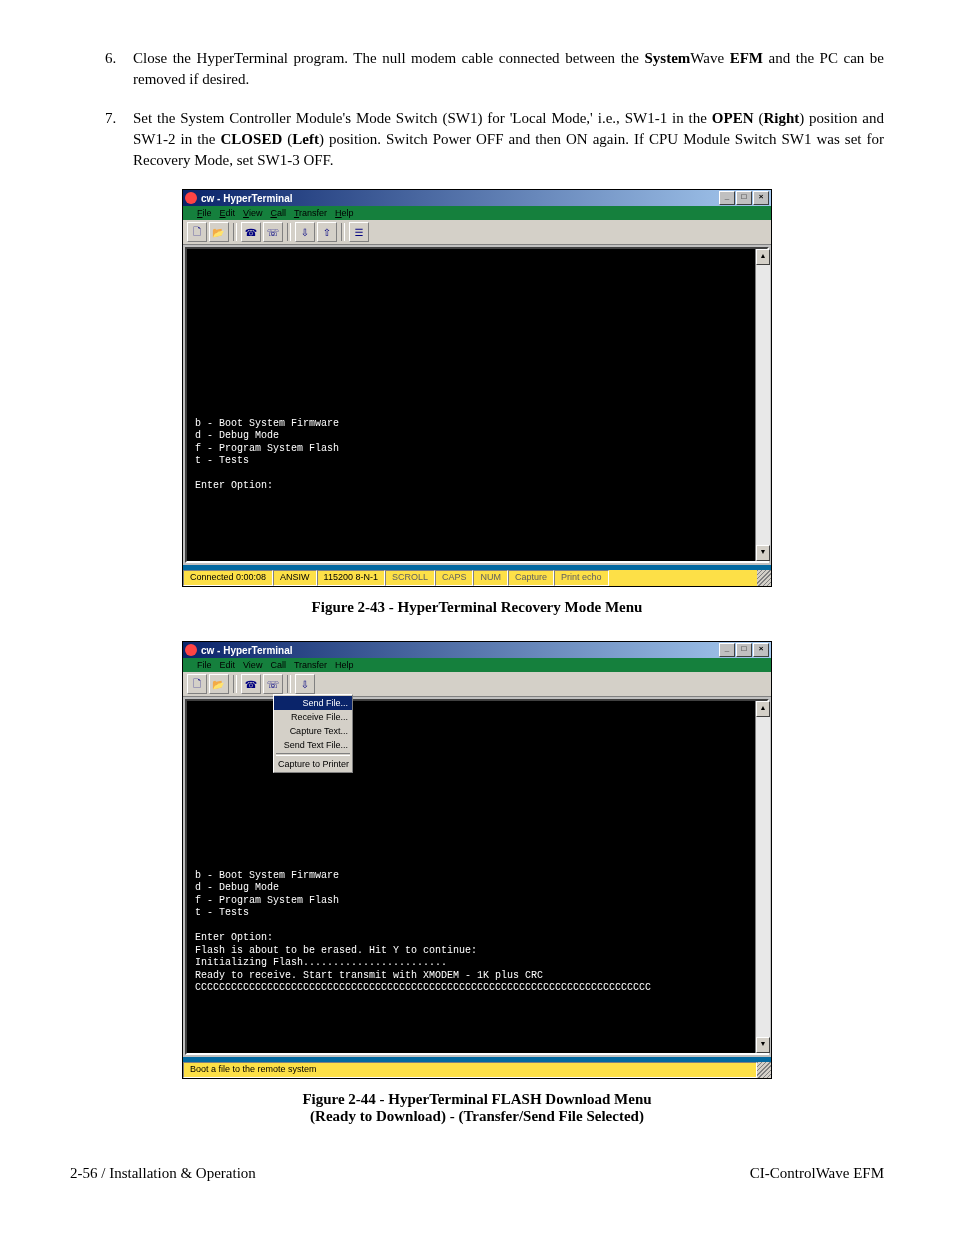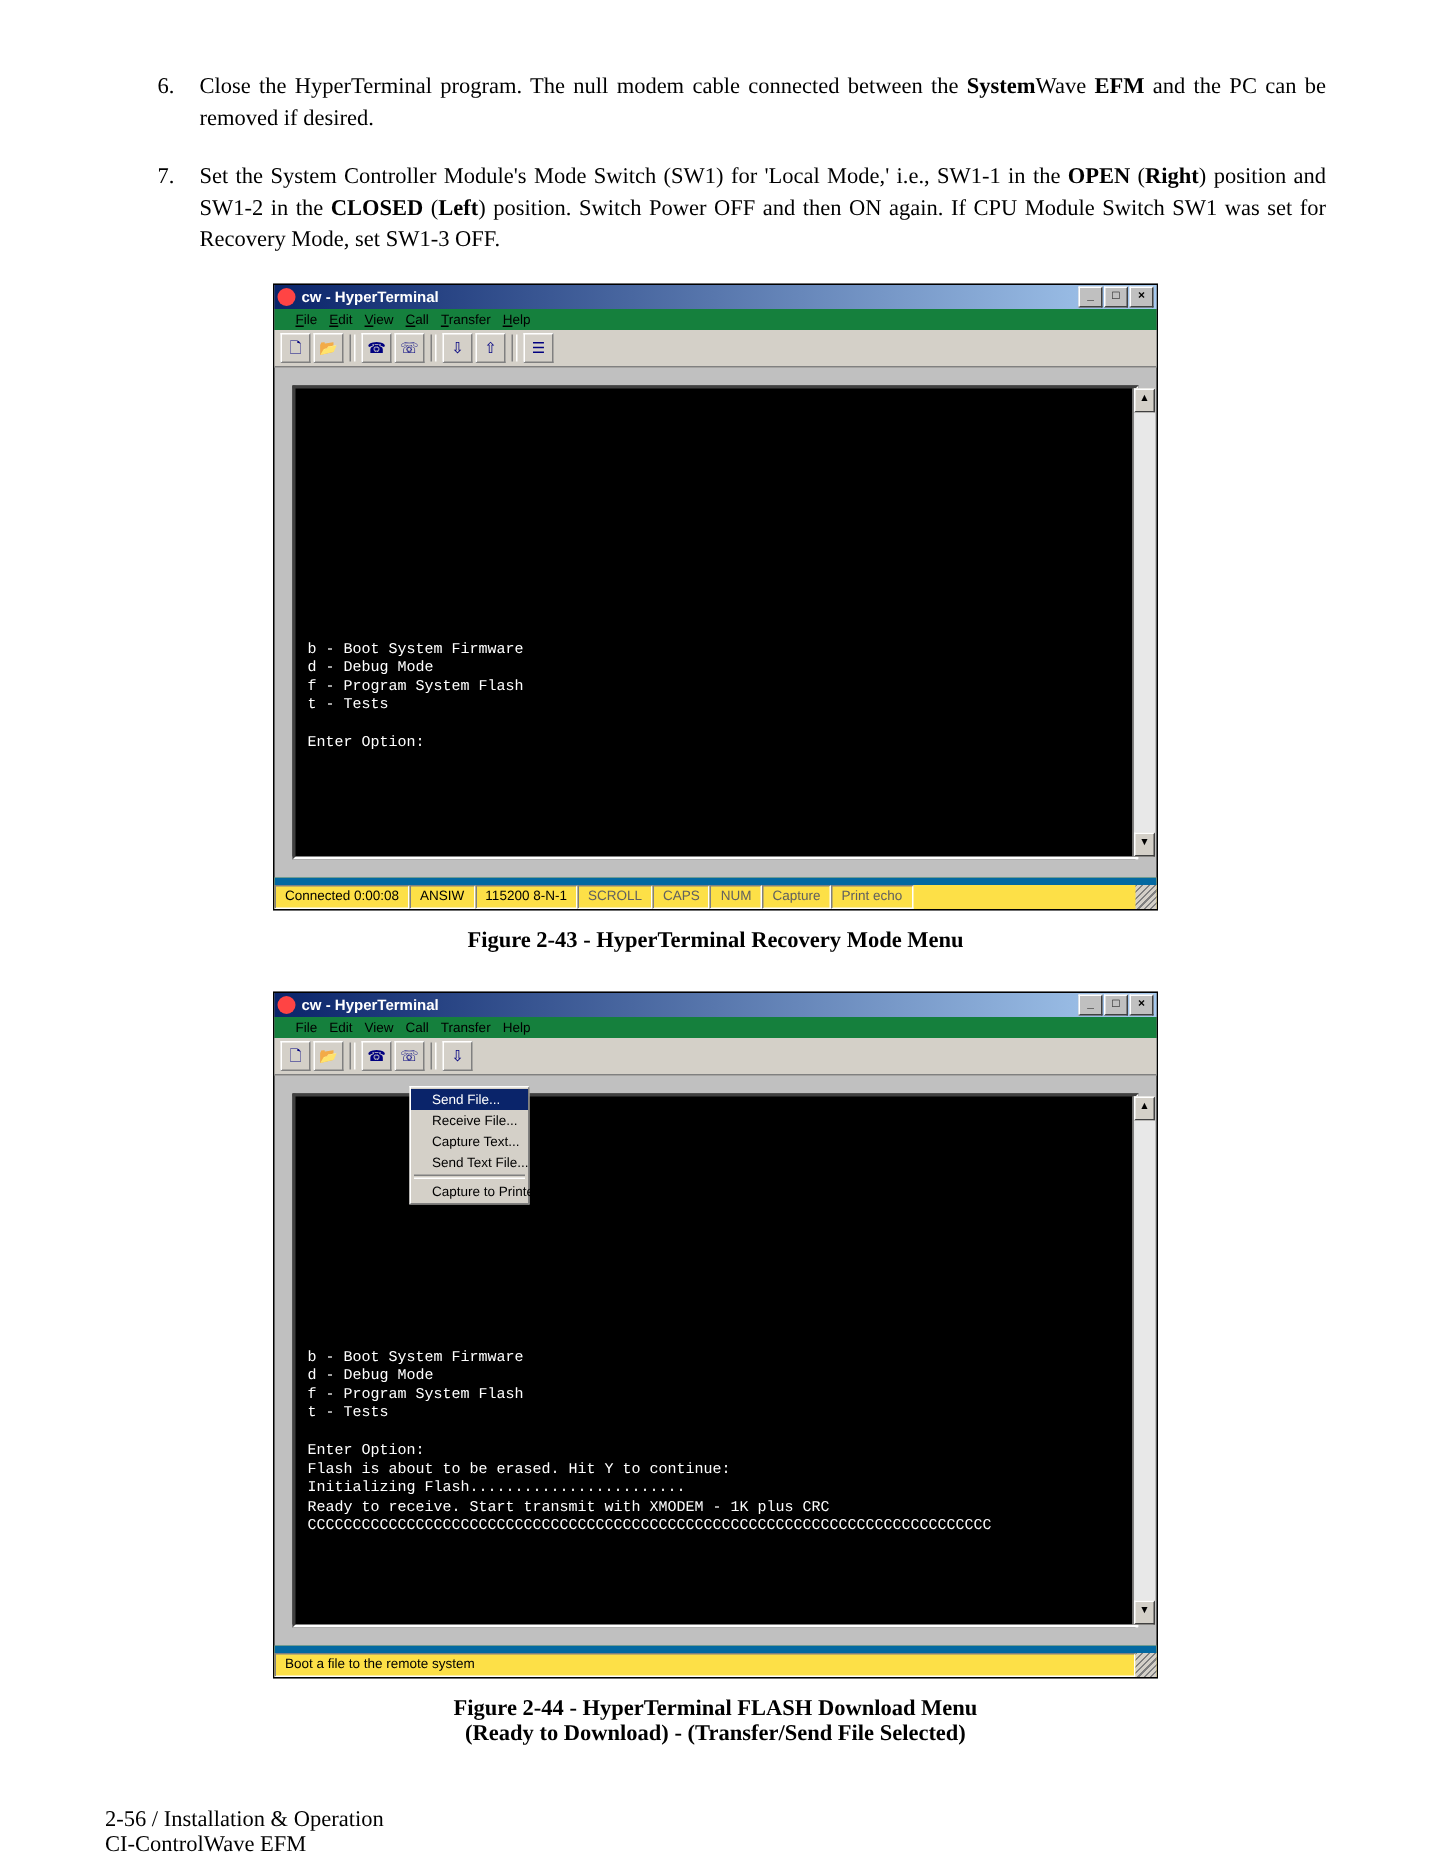--- a/index.html
+++ b/index.html
@@ -105,21 +105,21 @@
     font-size: 10px;
     line-height: 1.25;
     white-space: pre;
     position: relative;
     padding: 6px 8px 6px 8px;
     border: 2px solid #808080;
     border-top-color: #404040;
     border-left-color: #404040;
     border-right-color: #fff;
     border-bottom-color: #fff;
-    margin: 12px;
+    margin: 2px;
     overflow: hidden;
   }
   .term1 { height: 300px; }
   .term2 { height: 340px; }
   .scroll {
     position: absolute;
     right: -1px;
     top: 0;
     bottom: 0;
     width: 14px;
@@ -169,23 +169,24 @@
     width: 78px;
     background: #d4d0c8;
     border: 1px solid #808080;
     border-top-color: #fff;
     border-left-color: #fff;
     font-size: 9px;
     padding: 1px 0;
     z-index: 10;
   }
   .dditem {
-    padding: 2px 14px;
+    padding: 2px 4px;
     color: #000;
     white-space: nowrap;
+    text-align: right;
   }
   .dditem.sel {
     background: #0a246a;
     color: #fff;
   }
   .ddsep {
     height: 1px;
     border-top: 1px solid #808080;
     border-bottom: 1px solid #fff;
     margin: 1px 2px;
@@ -194,21 +195,20 @@
   .figcap {
     text-align: center;
     font-weight: bold;
     margin: 12px 0 25px 0;
   }
   .footer {
     display: flex;
     justify-content: space-between;
     margin-top: 40px;
     font-size: 15px;
-    flex-direction: column;
   }
 </style>
 </head>
 <body>
 
 <div class="step">
   <div class="step-num">6.</div>
   <div>
     <span>Close the HyperTerminal program. The null modem cable connected between the </span><b>System</b><span>Wave </span><b>EFM</b><span> and the PC can be removed if desired.</span>
   </div>

